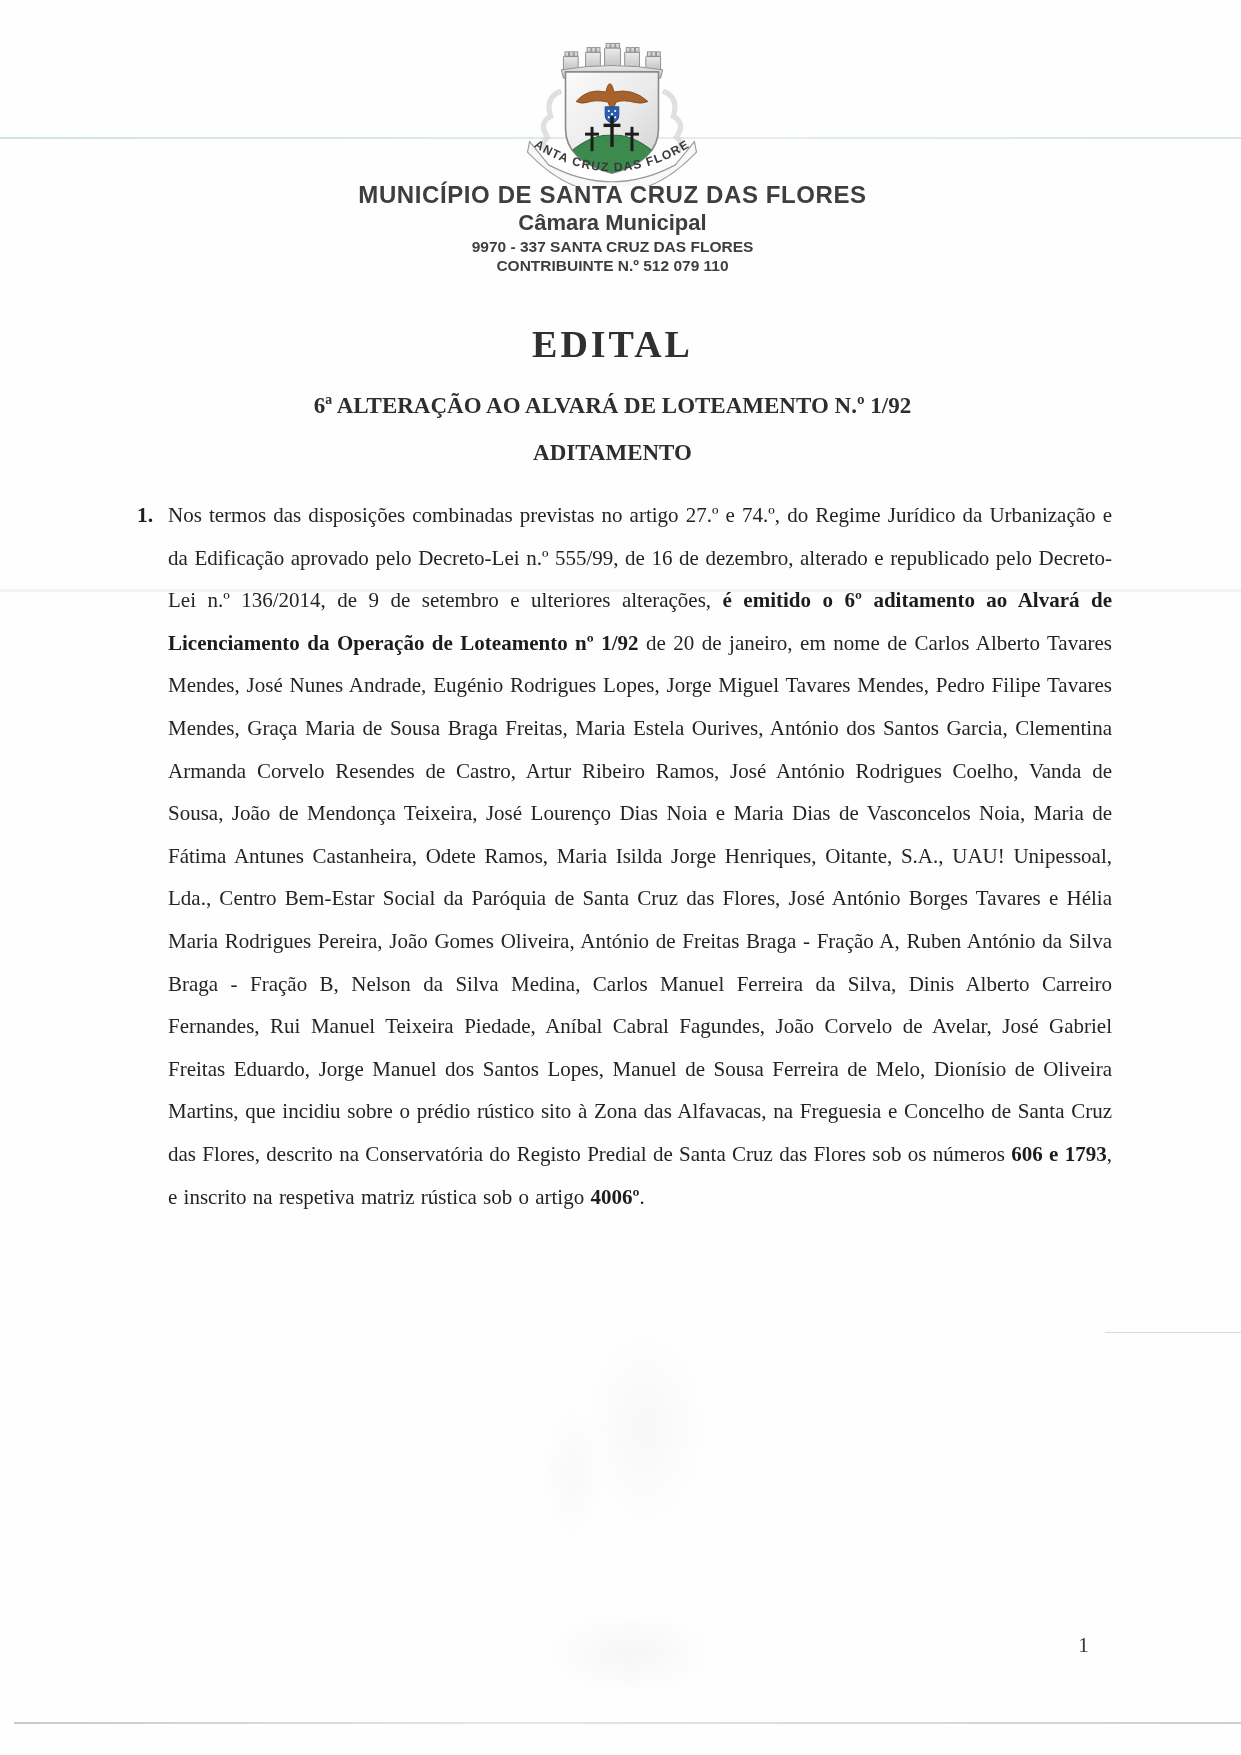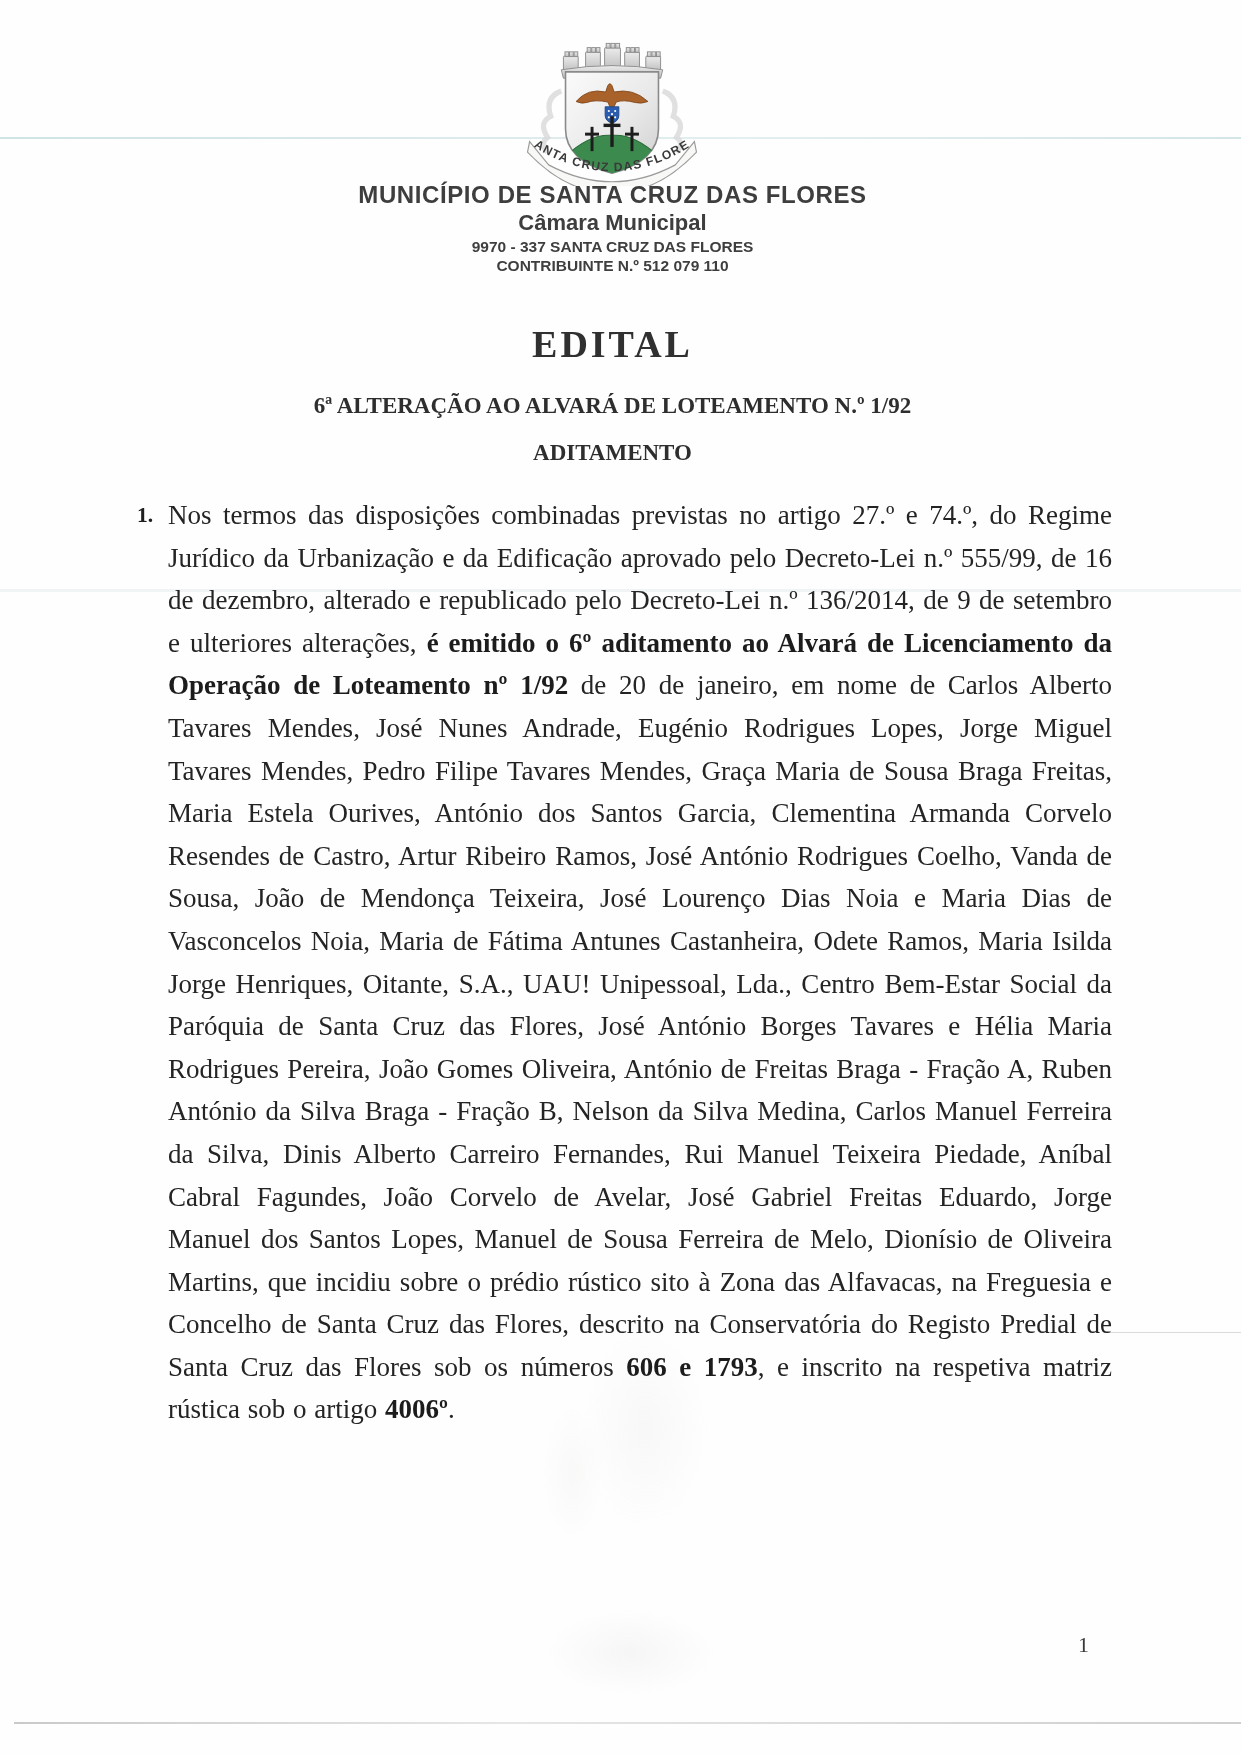--- a/index.html
+++ b/index.html
@@ -58,21 +58,21 @@
   .title-sub2{font-size:23px;font-weight:bold;margin-top:19px;line-height:28px;color:#2e2e2e;}
   
   .body-item{
     position:absolute;left:168px;top:494px;width:944px;
   }
   .item-marker{
     position:absolute;left:-31px;top:0;
     font-size:21.5px;font-weight:bold;line-height:42.6px;color:#1f1f1f;
   }
   .body-text{
-    font-size:27px;line-height:42.6px;
+    font-size:21px;line-height:42.6px;
     text-align:justify;color:#242424;
     word-spacing:1px;
   }
   .body-text .bold{font-weight:bold;color:#1c1c1c;}
   
   .page-number{
     position:absolute;left:1078px;top:1632px;
     font-size:22px;color:#3a3a3a;
   }
 </style>

